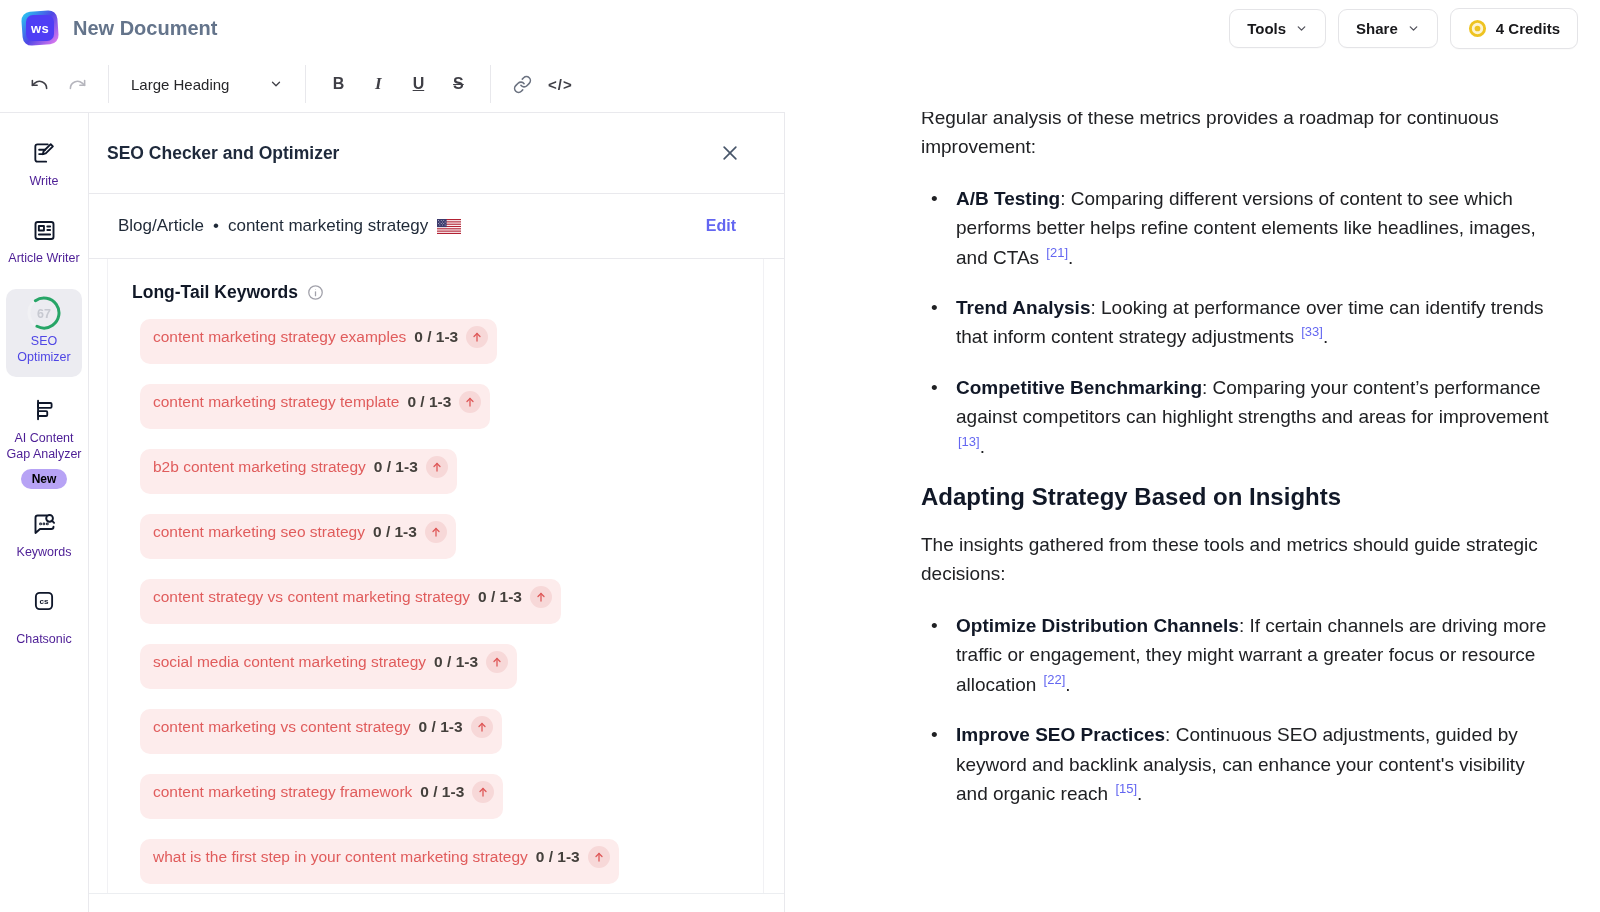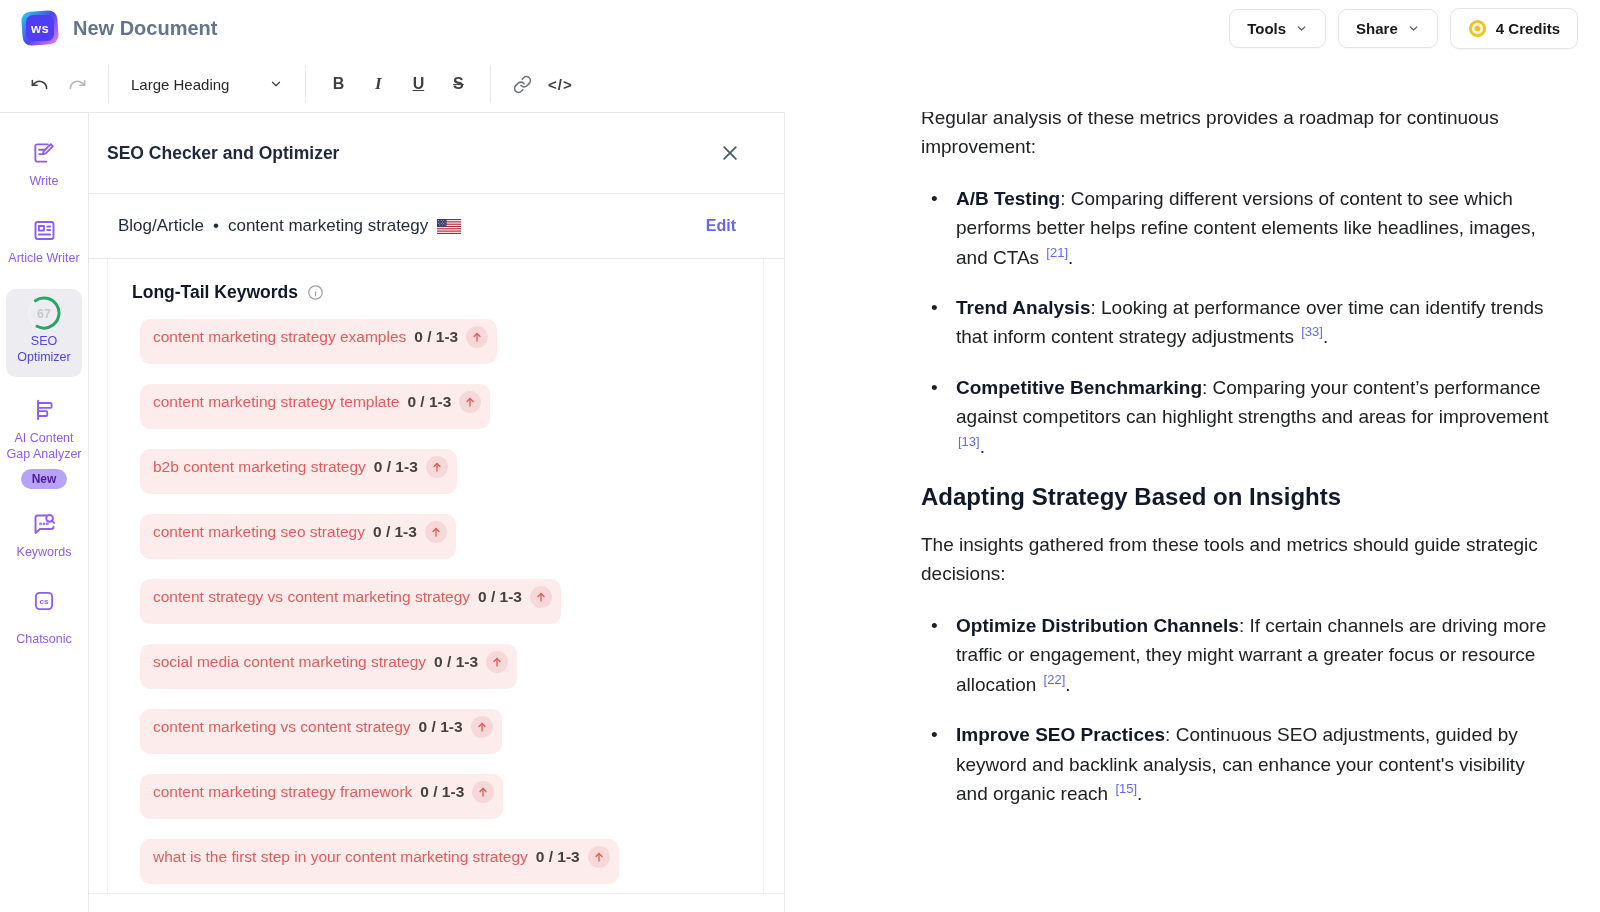--- a/index.html
+++ b/index.html
@@ -38,25 +38,25 @@
   .fmt.s { text-decoration:line-through; }
   .code-txt { font-size:15px; font-weight:600; letter-spacing:1px; color:#3f3f46; }
 
   
   .main { flex:1; display:flex; min-height:0; }
 
   
   .sidebar { width:89px; flex:none; border-top:1px solid #e9e9ed; border-right:1px solid #e9e9ed;
              padding-top:26px; display:flex; flex-direction:column; align-items:center; }
   .side-item { width:80px; display:flex; flex-direction:column; align-items:center; cursor:pointer; }
-  .side-item .ic { color:#8b5cf6; height:28px; display:flex; align-items:center; }
-  .side-item .lab { margin-top:6px; font-size:12.5px; line-height:16px; color:#8b5cf6; text-align:center; }
+  .side-item .ic { color:#0f172a; height:28px; display:flex; align-items:center; }
+  .side-item .lab { margin-top:6px; font-size:12.5px; line-height:16px; color:#4c1d95; text-align:center; }
   .side-item.active { background:#ececf1; border-radius:10px; padding:10px 0 12px; width:76px; }
   .side-item.active .lab { color:#4f46e5; font-weight:500; }
-  .badge { margin-top:7px; background:#b7a3f5; color:#4c1d95; font-size:12px; font-weight:600;
+  .badge { margin-top:7px; background:#b7a3f5; color:#000000; font-size:12px; font-weight:600;
            border-radius:999px; padding:3px 11px; }
   .ring-num { font-size:12.5px; font-weight:700; fill:#c7c9d1; }
 
   
   .panel-col { width:696px; flex:none; border-top:1px solid #e9e9ed; border-right:1px solid #e9e9ed;
                display:flex; flex-direction:column; position:relative; background:#fff; }
   .panel-head { height:81px; flex:none; display:flex; align-items:center; justify-content:space-between;
                 padding:0 40px 0 18px; border-bottom:1px solid #e9e9ed; }
   .panel-title { font-size:17.5px; font-weight:700; color:#1e293b; }
   .close-btn { background:none; border:none; color:#475569; cursor:pointer; width:28px; height:28px;

